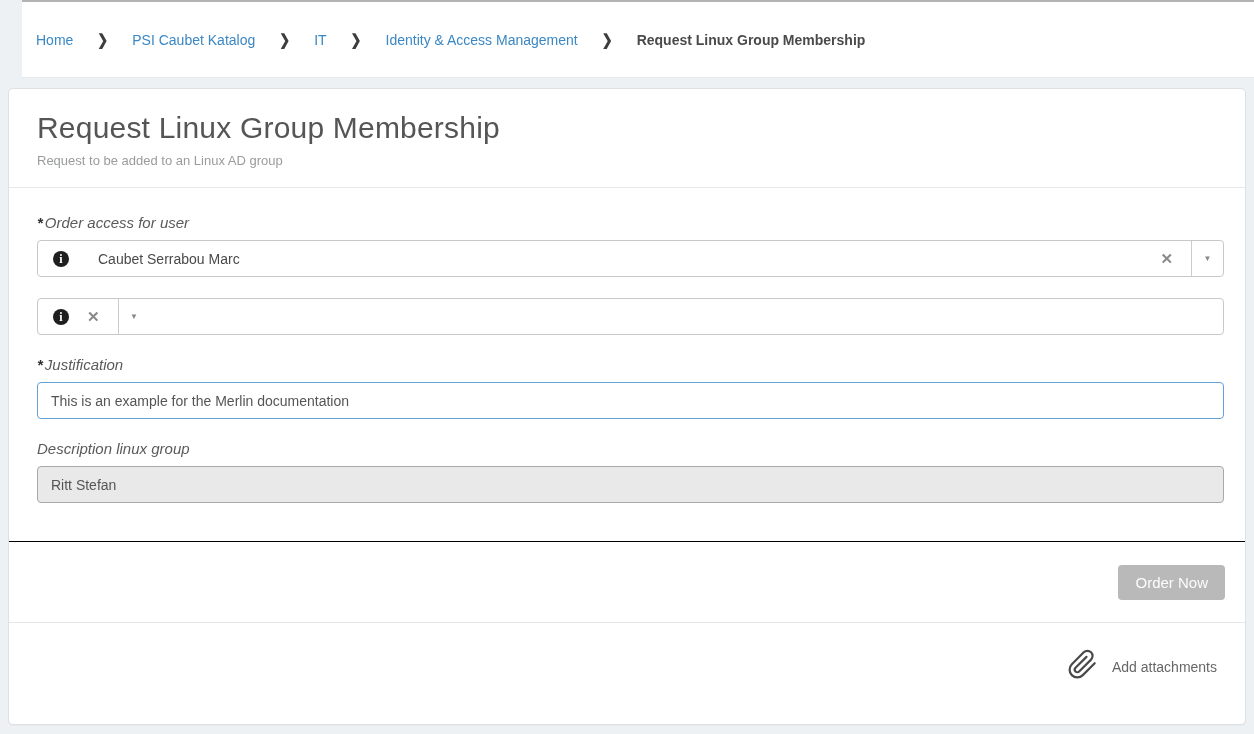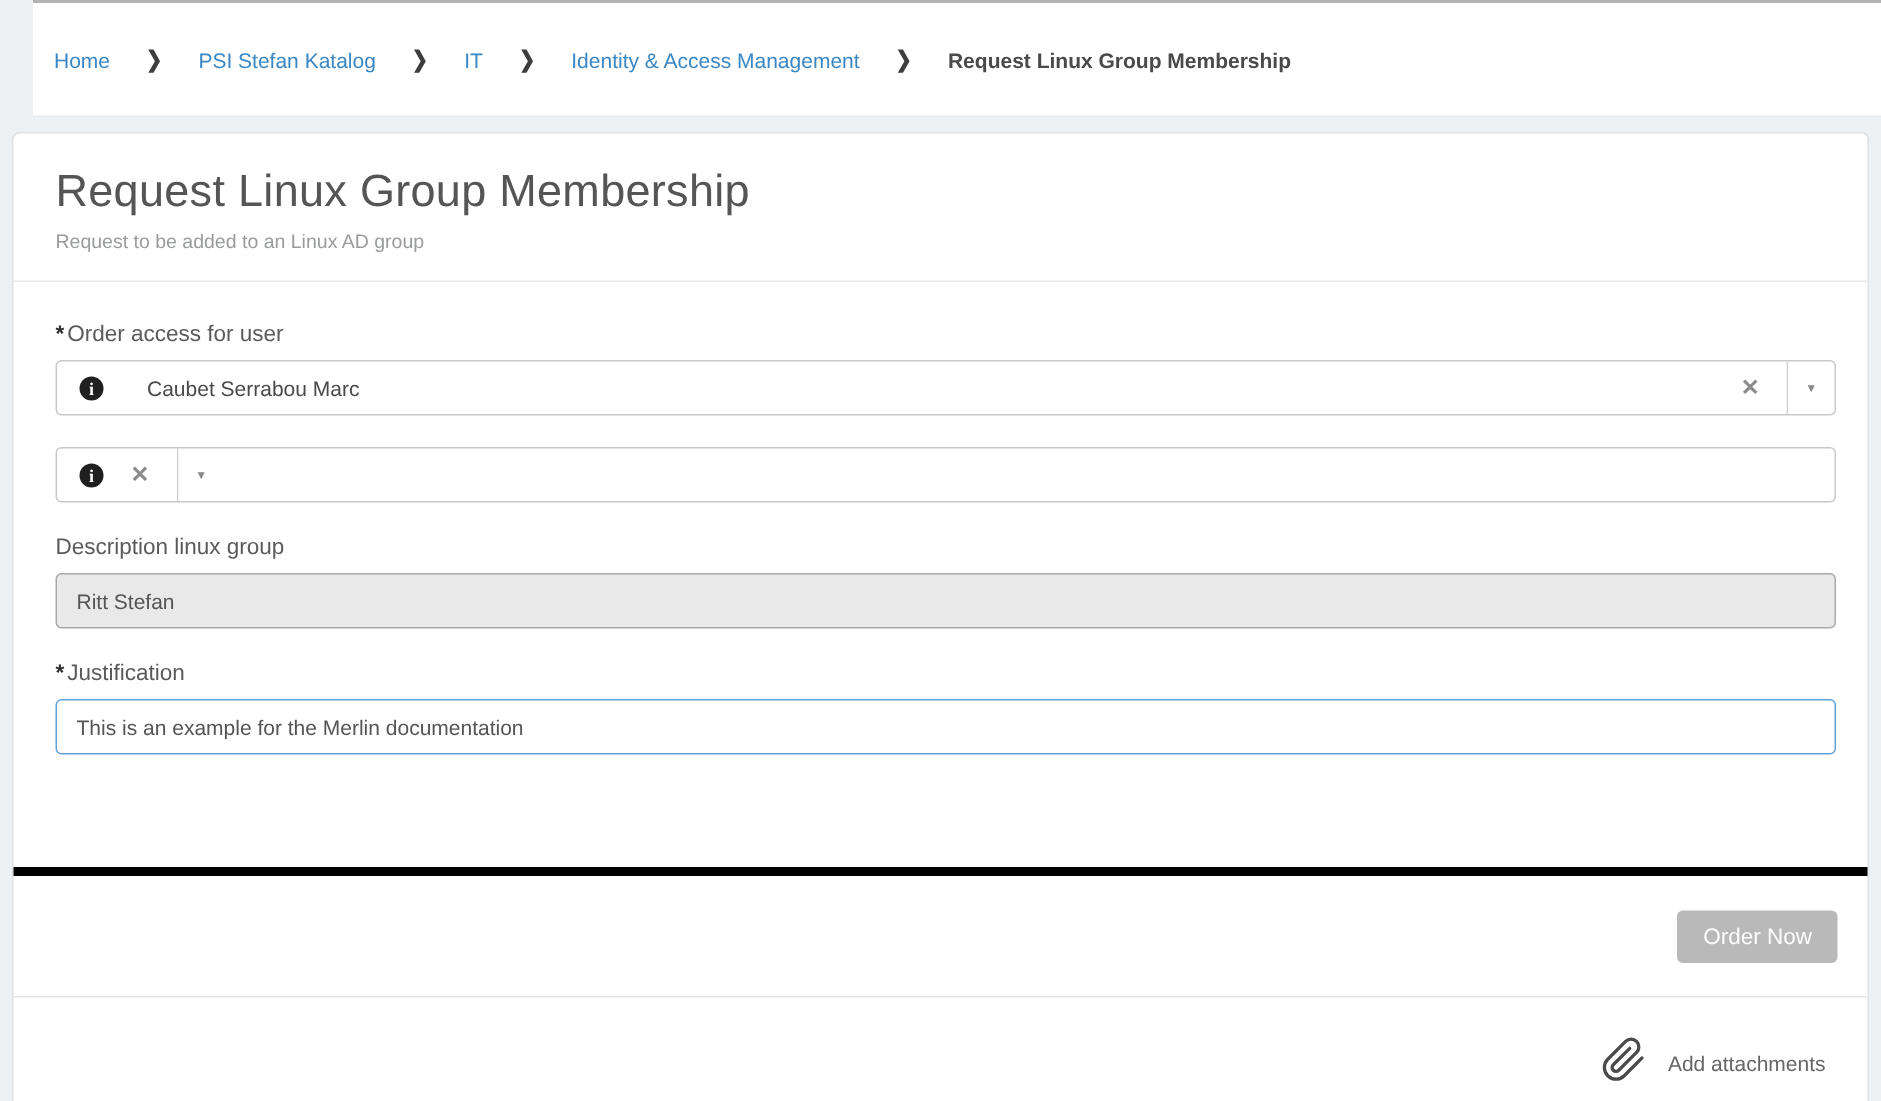--- a/index.html
+++ b/index.html
@@ -36,21 +36,21 @@
     min-height: 634px;
     box-shadow: 0 1px 1px rgba(0,0,0,0.03);
   }
   .card-header { padding: 22px 28px 19px 28px; border-bottom: 1px solid #e7e7e7; }
   .page-title { font-size: 30px; font-weight: 400; color: #555555; letter-spacing: 0.2px; }
   .page-subtitle { margin-top: 8px; font-size: 13px; color: #999b9d; }
 
   .card-body { padding: 5px 21px 38px 28px; }
 
   .field-group { margin-top: 21px; }
-  .field-label { font-size: 15px; color: #5a5a5a; margin-bottom: 9px; display: block; }
+  .field-label { font-size: 15px; color: #5a5a5a; margin-bottom: 9px; display: block; font-style: italic; }
   .req { color: #2f2f2f; font-weight: bold; margin-right: 2px; font-size: 15px; }
 
   
   .combobox {
     height: 37px;
     border: 1px solid #c8c8c8;
     border-radius: 4px;
     display: flex;
     align-items: center;
     background: #fff;
@@ -89,25 +89,24 @@
     color: #555;
     padding: 0 13px;
     font-family: "Liberation Sans", sans-serif;
     outline: none;
   }
   .input-readonly { background: #e9e9e9; border: 1px solid #a9a9a9; }
   .input-active { background: #fff; border: 1px solid #64a0d8; }
 
   
   .card-actions {
-    border-top: 6px solid #000000;
+    border-top: 1px solid #000000;
     padding: 23px 20px 22px 20px;
     display: flex;
     justify-content: flex-end;
-    margin-top: 37px;
   }
   .order-btn {
     background: #b9b9b9;
     color: #fcfcfc;
     border: none;
     border-radius: 4px;
     font-size: 15px;
     font-family: "Liberation Sans", sans-serif;
     padding: 9px 17px;
     cursor: default;
@@ -124,21 +123,21 @@
   .paperclip { margin-right: 14px; cursor: pointer; }
   .attach-label { font-size: 14px; color: #666; cursor: pointer; text-align: right; }
 </style>
 </head>
 <body>
 
 <div class="topbar">
   <nav class="crumbs">
     <a class="crumb-link">Home</a>
     <span class="crumb-sep">❯</span>
-    <a class="crumb-link">PSI Stefan Katalog</a>
+    <a class="crumb-link">PSI Caubet Katalog</a>
     <span class="crumb-sep">❯</span>
     <a class="crumb-link">IT</a>
     <span class="crumb-sep">❯</span>
     <a class="crumb-link">Identity &amp; Access Management</a>
     <span class="crumb-sep">❯</span>
     <span class="crumb-current">Request Linux Group Membership</span>
   </nav>
 </div>
 
 <div class="card">
@@ -169,30 +168,30 @@
         <span class="info-badge">i</span>
         <span class="combo-clear">✕</span>
         <span class="combo-caret-btn">
           <span>▼</span>
         </span>
       </div>
     </div>
 
     <div class="field-group">
       <label class="field-label">
+        <span class="req">*</span><span>Justification</span>
+      </label>
+      <input class="text-input input-active" value="This is an example for the Merlin documentation" style="">
+    </div>
+
+    <div class="field-group">
+      <label class="field-label">
         <span>Description linux group</span>
       </label>
       <input class="text-input input-readonly" readonly="" value="Ritt Stefan" style="">
-    </div>
-
-    <div class="field-group">
-      <label class="field-label">
-        <span class="req">*</span><span>Justification</span>
-      </label>
-      <input class="text-input input-active" value="This is an example for the Merlin documentation" style="">
     </div>
 
   </div>
 
   <div class="card-actions">
     <button class="order-btn">Order Now</button>
   </div>
 
   <div class="card-attachments">
     <span class="paperclip">

